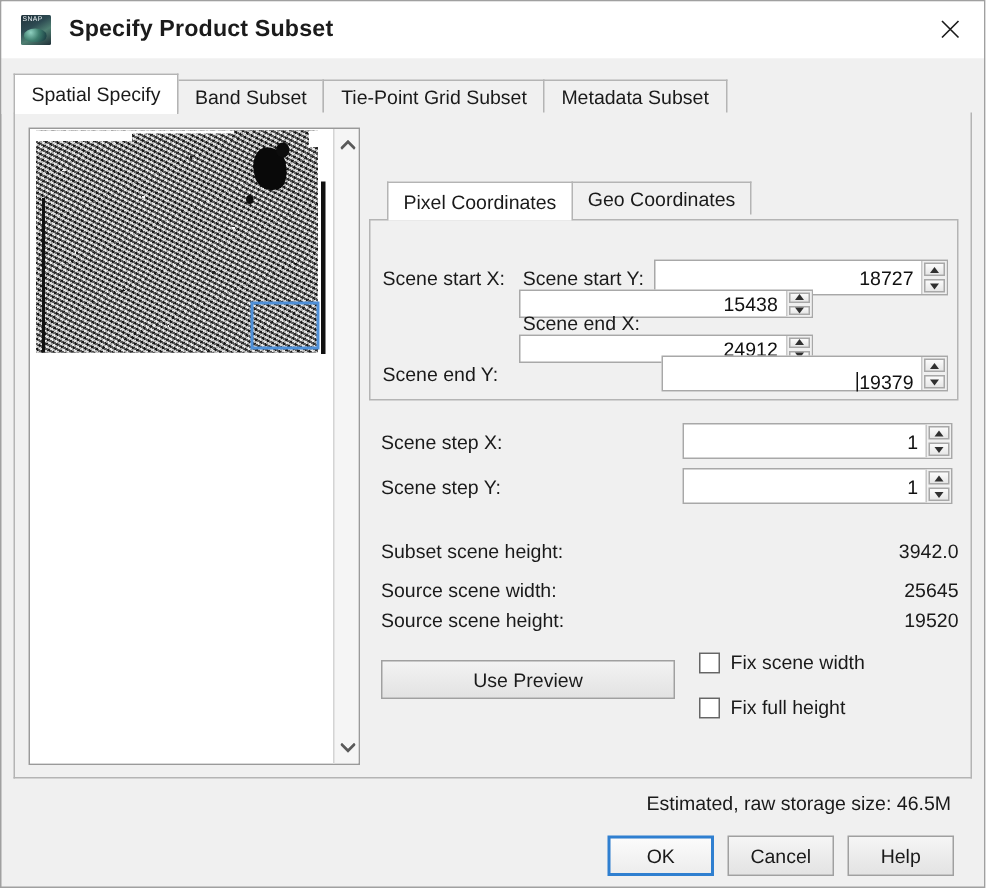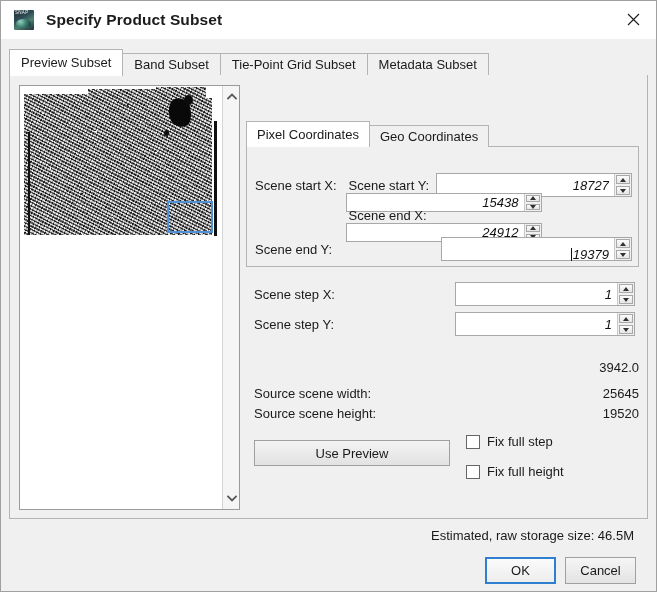--- a/index.html
+++ b/index.html
@@ -256,23 +256,22 @@
 
   
   .coord-panel {
     position: absolute;
     left: 236px; top: 46px;
     width: 393px;
     height: 146px;
   }
   .coord-tabs {
     position: absolute;
-    left: 0; top: 0;
-    display: flex;
-    align-items: flex-end;
+    left: 12px; top: 0;
+    display: flex;
     z-index: 3;
   }
   .ctab {
     height: 21px;
     line-height: 21px;
     padding: 0 10px;
     font-size: 13px;
     background: #f0f0f0;
     border: 1px solid #b4b4b4;
     border-bottom: none;
@@ -324,21 +323,20 @@
     border: none;
     outline: none;
     background: #ffffff;
     text-align: right;
     font-family: "Liberation Sans", sans-serif;
     font-size: 13px;
     color: #111;
     padding: 0 5px 0 4px;
     min-width: 0;
     margin: 1px 0 1px 1px;
-    font-style: italic;
   }
   .spin .btns {
     width: 16px;
     display: flex;
     flex-direction: column;
     border-left: 1px solid #c8c8c8;
     background: #f0f0f0;
     flex: none;
   }
   .spin .btns div {
@@ -457,21 +455,21 @@
     <div class="title-text">Specify Product Subset</div>
     <div class="close-btn">
       <svg width="13" height="13" viewBox="0 0 13 13" aria-hidden="true">
         <path d="M1 1 L12 12 M12 1 L1 12" stroke="#1a1a1a" stroke-width="1.1" fill="none"></path>
       </svg>
     </div>
   </div>
 
   <div class="tabstrip">
     <div class="tabs">
-      <div class="tab active">Preview Subset</div>
+      <div class="tab active">Spatial Specify</div>
       <div class="tab">Band Subset</div>
       <div class="tab">Tie-Point Grid Subset</div>
       <div class="tab">Metadata Subset</div>
     </div>
   </div>
 
   <div class="content">
 
     <div class="preview-wrap">
       <div class="preview-canvas">
@@ -598,43 +596,45 @@
               <span class="caret up"></span>
             </div>
           <div>
               <span class="caret down"></span>
             </div>
         </div>
       </div>
     </div>
 
     <div class="info" style="top:285px;">
+      <span class="k">Subset scene height:</span>
       <span class="v">3942.0</span>
     </div>
     <div class="info" style="top:311px;">
       <span class="k">Source scene width:</span>
       <span class="v">25645</span>
     </div>
     <div class="info" style="top:331px;">
       <span class="k">Source scene height:</span>
       <span class="v">19520</span>
     </div>
 
     <button class="use-preview">Use Preview</button>
 
     <div class="chk-row" style="top:359px;">
       <span class="chk-box"></span>
-      <span class="chk-lbl">Fix full step</span>
+      <span class="chk-lbl">Fix scene width</span>
     </div>
     <div class="chk-row" style="top:389px;">
       <span class="chk-box"></span>
       <span class="chk-lbl">Fix full height</span>
     </div>
 
   </div>
 
   <div class="estimate">Estimated, raw storage size: 46.5M</div>
   <div class="btnbar">
     <button class="dbtn primary">OK</button>
     <button class="dbtn">Cancel</button>
+    <button class="dbtn">Help</button>
   </div>
 
 </div>
 
 </body></html>

